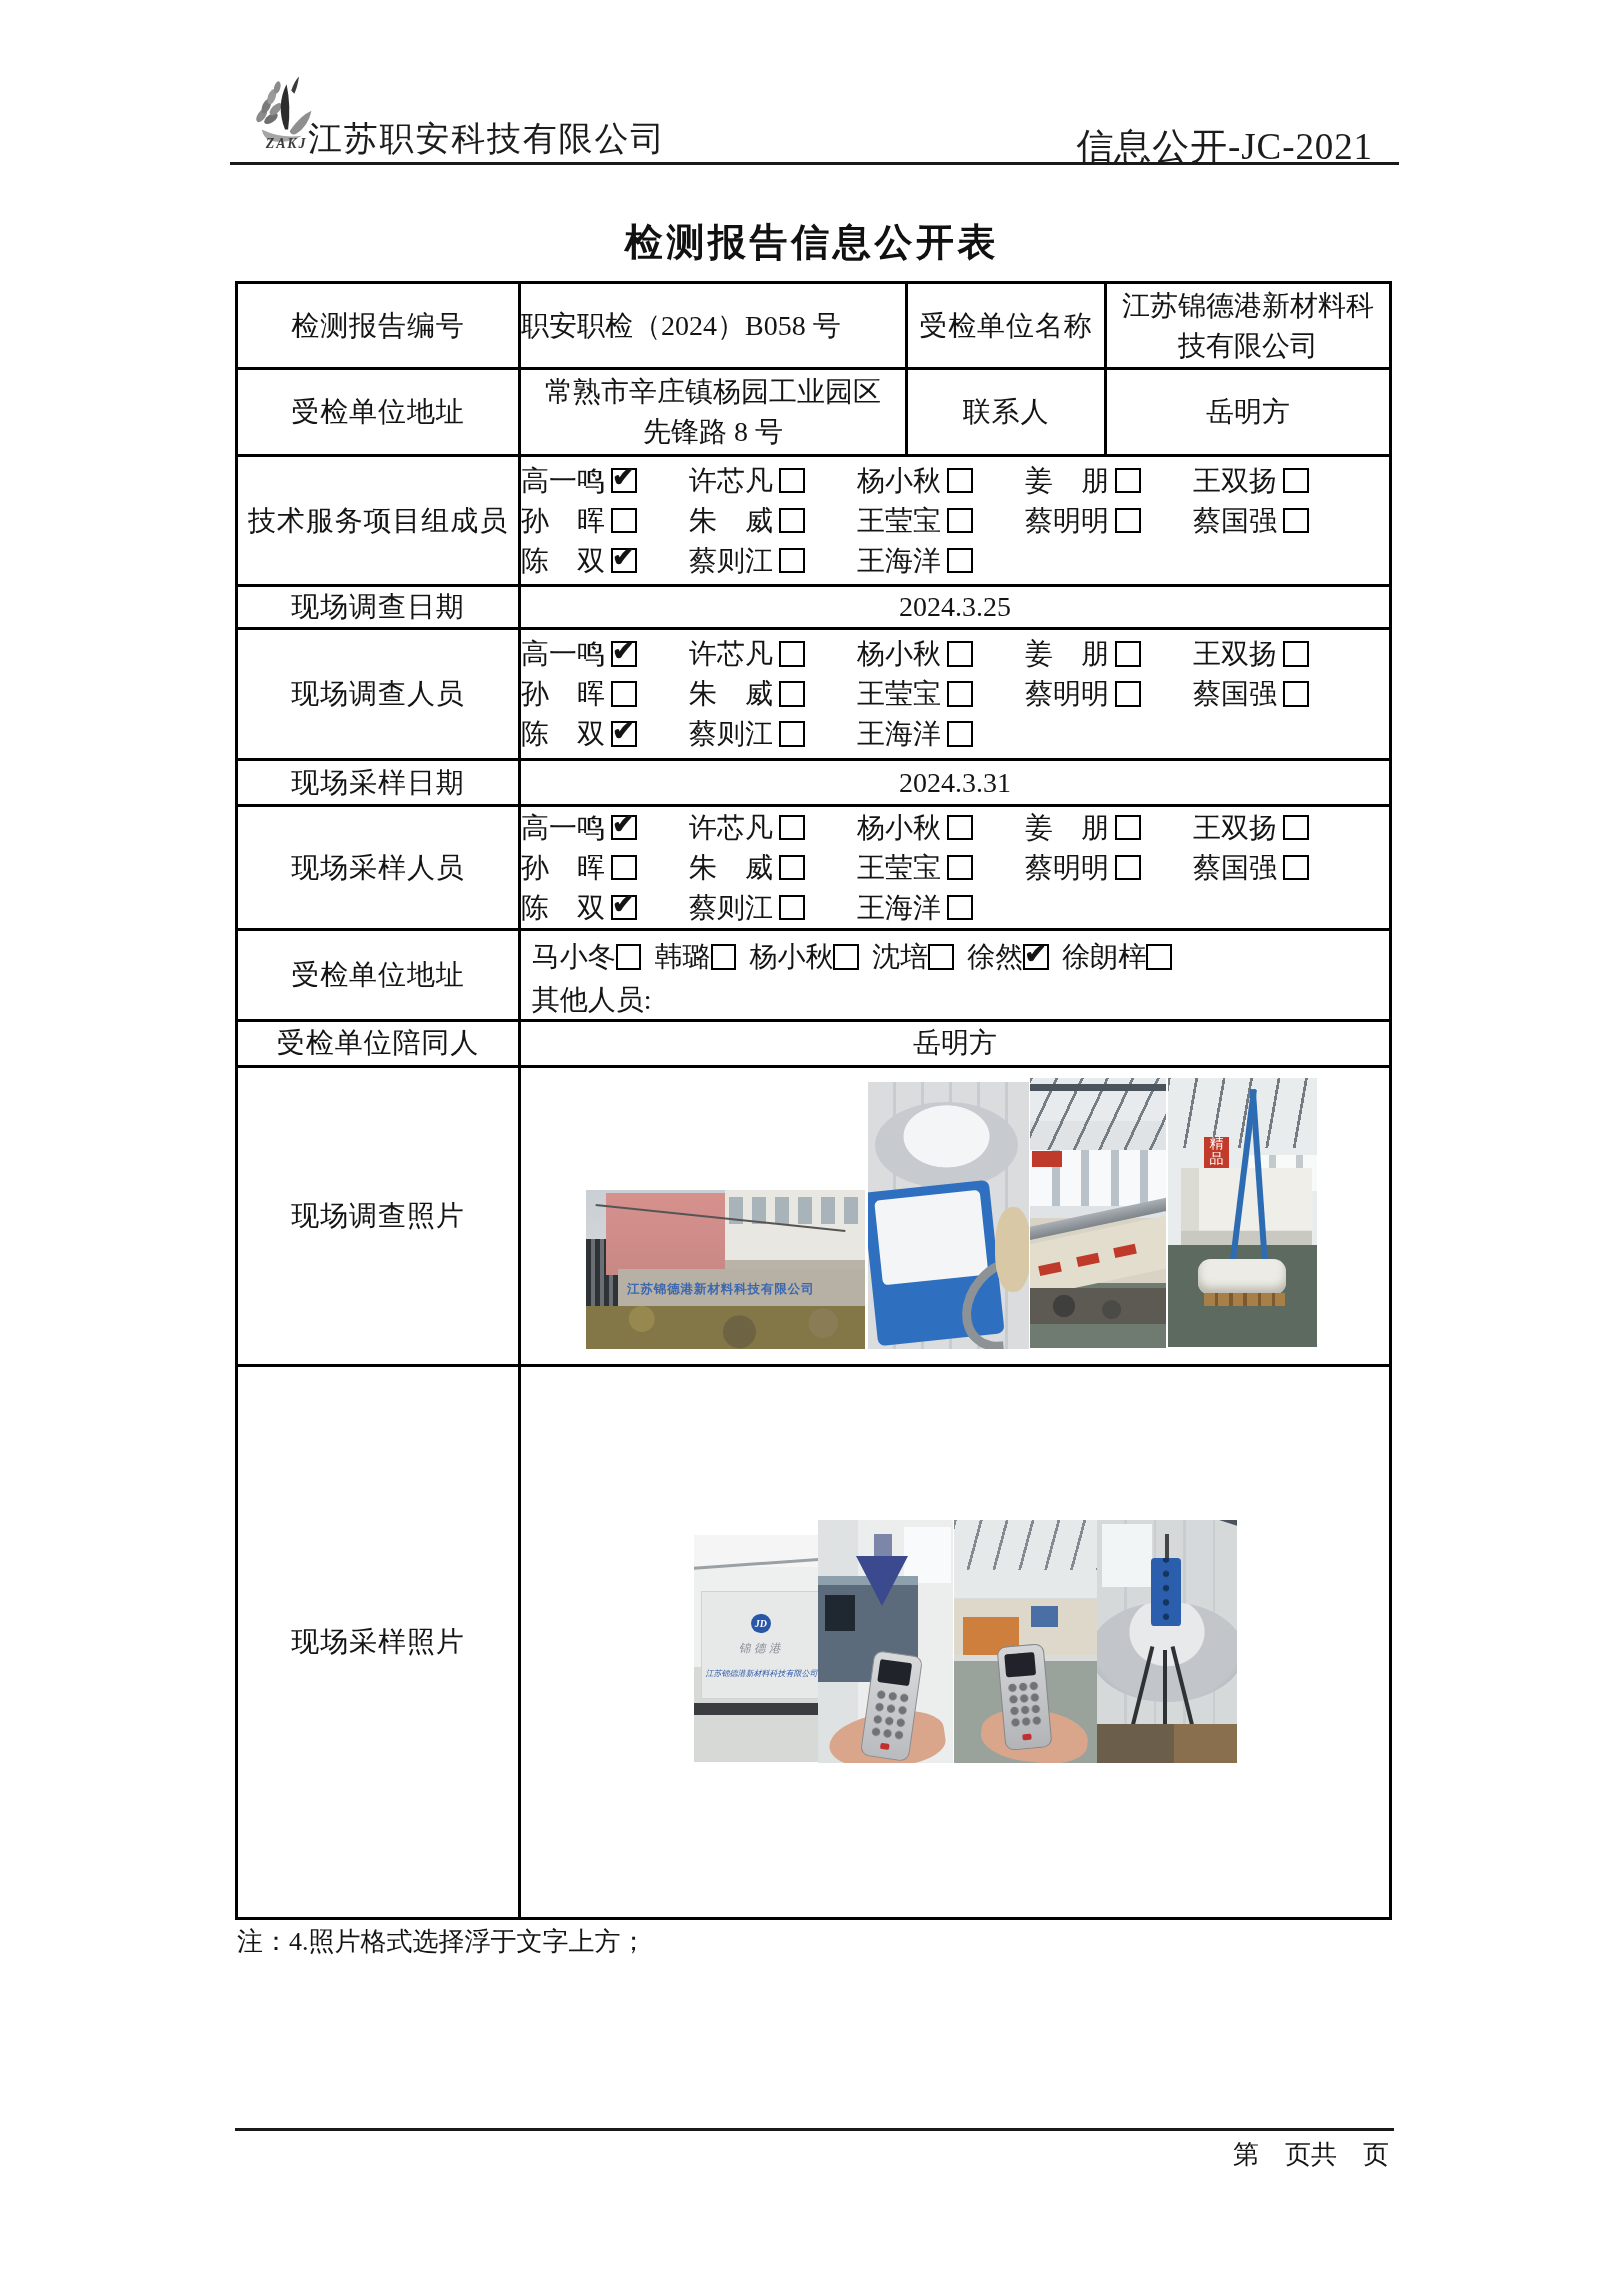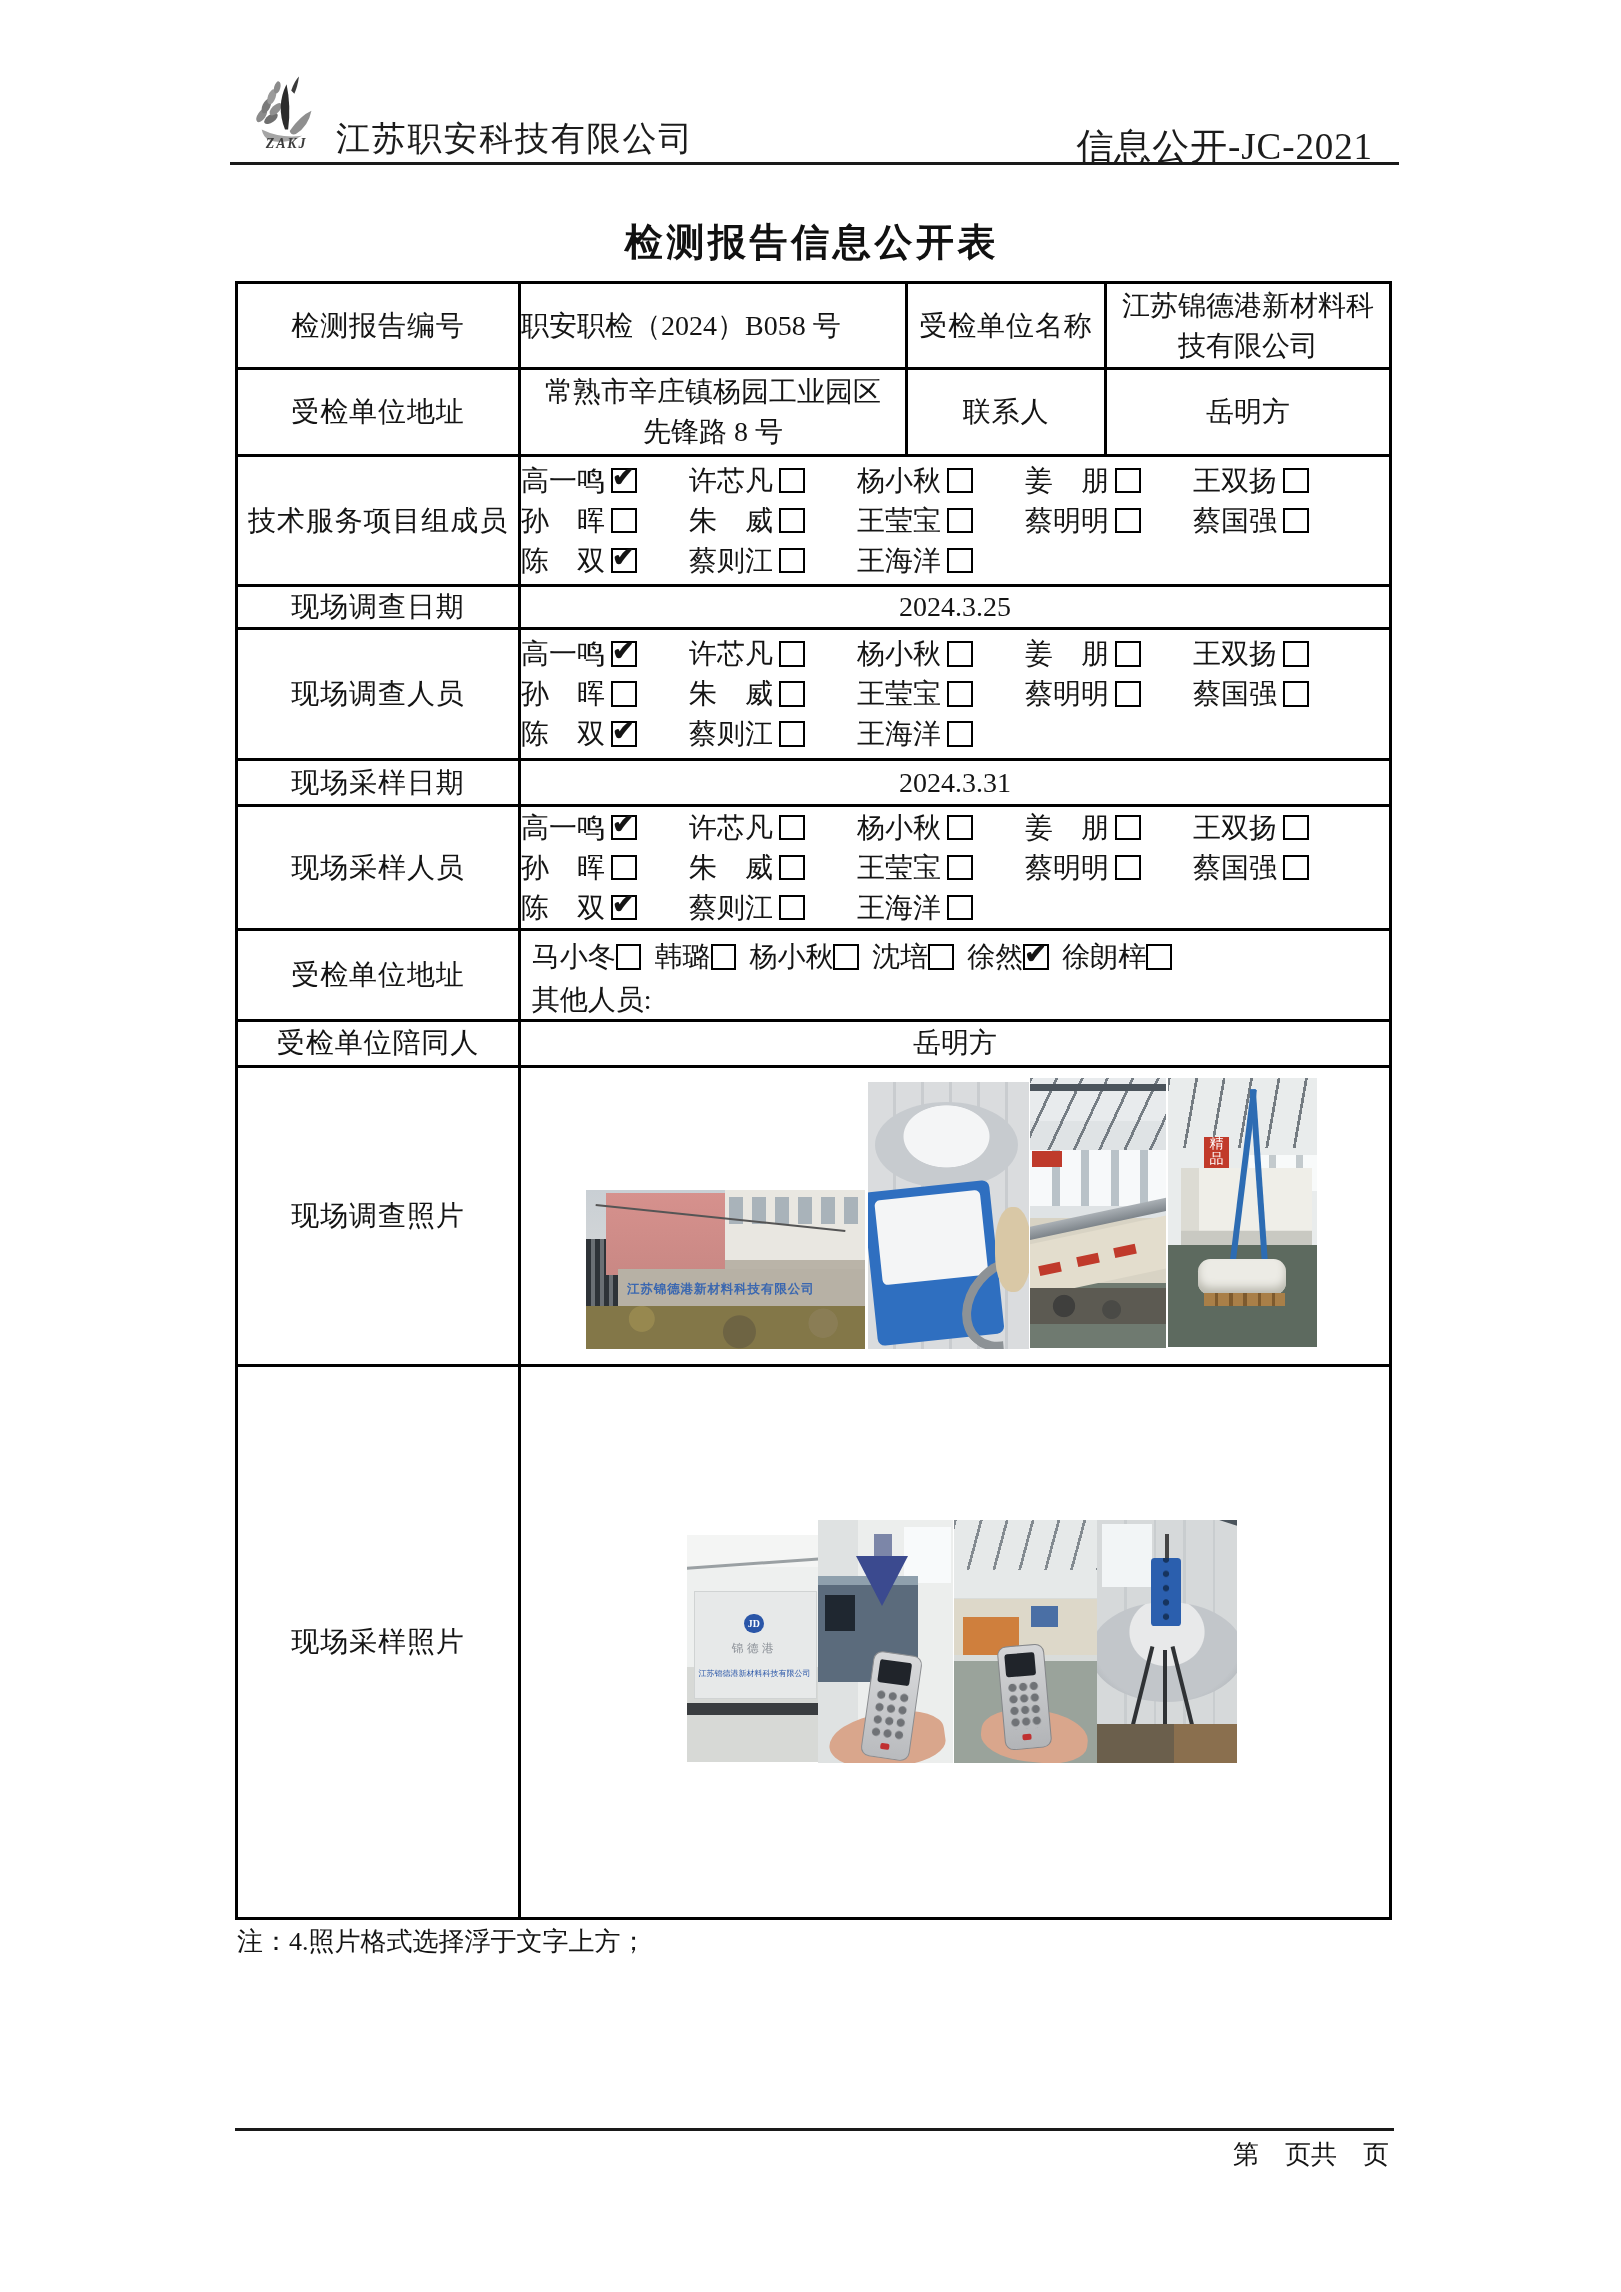--- a/index.html
+++ b/index.html
@@ -3,21 +3,21 @@
 <meta charset="utf-8">
 <style>
   html,body{margin:0;padding:0;background:#e8e8e8;}
   .page{position:relative;width:1622px;height:2293px;background:#ffffff;
         font-family:"Liberation Serif","DejaVu Serif",serif;color:#141414;overflow:hidden;}
 
   
   .hdr-logo{position:absolute;left:242px;top:75px;width:86px;height:70px;}
   .hdr-zakj{position:absolute;left:249px;top:136px;width:75px;text-align:center;
             font-style:italic;font-weight:bold;font-size:14px;letter-spacing:1.8px;color:#3c3c3c;}
-  .hdr-company{position:absolute;left:336px;top:116px;font-size:34px;letter-spacing:1.8px;color:#1c1c1c;}
+  .hdr-company{position:absolute;left:308px;top:116px;font-size:34px;letter-spacing:1.8px;color:#1c1c1c;}
   .hdr-code{position:absolute;right:249px;top:122px;font-size:37px;letter-spacing:0.9px;color:#1c1c1c;}
   .hdr-rule{position:absolute;left:230px;top:162px;width:1169px;height:2.7px;background:#1a1a1a;}
 
   
   .doc-title{position:absolute;left:235px;top:217px;width:1154px;text-align:center;
              font-size:38px;font-weight:bold;letter-spacing:3.6px;color:#111;}
 
   
   table.main{position:absolute;left:235px;top:281px;width:1154px;border-collapse:collapse;table-layout:fixed;}
   table.main td{border:3.6px solid #000;vertical-align:middle;padding:0;font-size:28px;color:#141414;}
@@ -82,21 +82,21 @@
   .p4{left:647px;top:10.7px;width:149px;height:269px;background:linear-gradient(#e9ecec 0 62%,#5d6a5f 62% 100%);}
   .p4 .truss{left:0;top:0;width:149px;height:70px;background:repeating-linear-gradient(100deg,#4d565e 0 2.7px,transparent 2.7px 27px);opacity:.75;}
   .p4 .wins{left:81px;top:77px;width:68px;height:36px;background:repeating-linear-gradient(90deg,#f8fafa 0 19.7px,#c3cacd 19.7px 27px);}
   .p4 .ban{left:36px;top:59px;width:25px;height:32px;background:#c13a2a;color:#fff;font-size:14px;line-height:14.3px;text-align:center;position:absolute;}
   .p4 .mach{left:12.5px;top:90px;width:131px;height:77px;background:#efeee8;box-shadow:inset 0 -14.3px 0 #c9c9c2,inset 18px 0 0 #dcdbd3;}
   .p4 .hoist1{left:72px;top:10.7px;width:6.3px;height:179px;background:#2d6cb3;transform:rotate(7deg);}
   .p4 .hoist2{left:88px;top:10.7px;width:6.3px;height:179px;background:#2d6cb3;transform:rotate(-4deg);}
   .p4 .bags{left:30px;top:181px;width:88px;height:36px;background:#ecebe5;border-radius:12.5px;box-shadow:inset 0 -7.2px 9px #b9b8ae;}
   .p4 .pallet{left:36px;top:215px;width:81px;height:12.5px;background:repeating-linear-gradient(90deg,#a97f48 0 10.7px,#7d5a2e 10.7px 14.3px);}
   
-  .q1{left:166px;top:168px;width:135px;height:227px;background:linear-gradient(#f4f5f4 0 14%,#eef0ef 14% 58%,#d7d9d6 58% 100%);}
+  .q1{left:173px;top:168px;width:135px;height:227px;background:linear-gradient(#f4f5f4 0 14%,#eef0ef 14% 58%,#d7d9d6 58% 100%);font-style:italic;}
   .q1 .ceil{left:-9px;top:27px;width:153px;height:2.7px;background:#9aa0a3;transform:rotate(-4deg);}
   .q1 .panel{left:7.2px;top:56px;width:121px;height:106px;background:#e7e9e9;border:0.9px solid #d0d3d3;}
   .q1 .logo{left:57px;top:79px;width:19.7px;height:19.7px;border-radius:50%;background:#2a56a8;color:#fff;font-size:9.9px;line-height:19.7px;text-align:center;font-weight:bold;}
   .q1 .nm{left:0;top:106px;width:135px;text-align:center;font-size:11.6px;letter-spacing:3.6px;color:#8a8f96;}
   .q1 .ln{left:0;top:133px;width:135px;text-align:center;font-size:8px;color:#2a56a8;white-space:nowrap;}
   .q1 .skirt{left:0;top:168px;width:135px;height:12.5px;background:#3a3d40;}
   
   .q2{left:297px;top:153px;width:135px;height:243px;background:linear-gradient(90deg,#dfe2e2 0 30%,#eceeed 30% 100%);}
   .q2 .win{left:86px;top:7.2px;width:47px;height:56px;background:#f8fafb;}
   .q2 .body{left:0;top:56px;width:100px;height:106px;background:#5b6b7c;box-shadow:inset 0 9px 0 #8fa0ad;}

